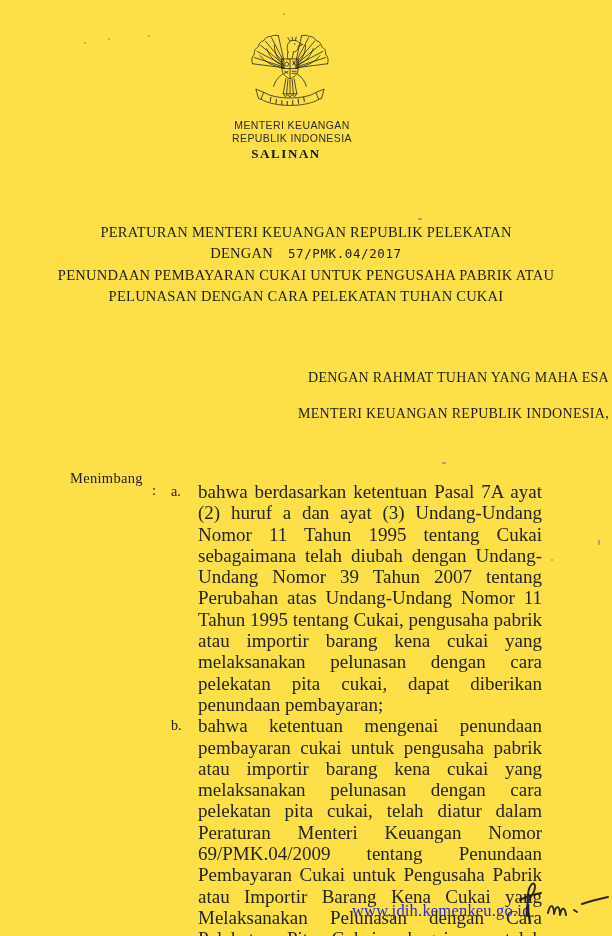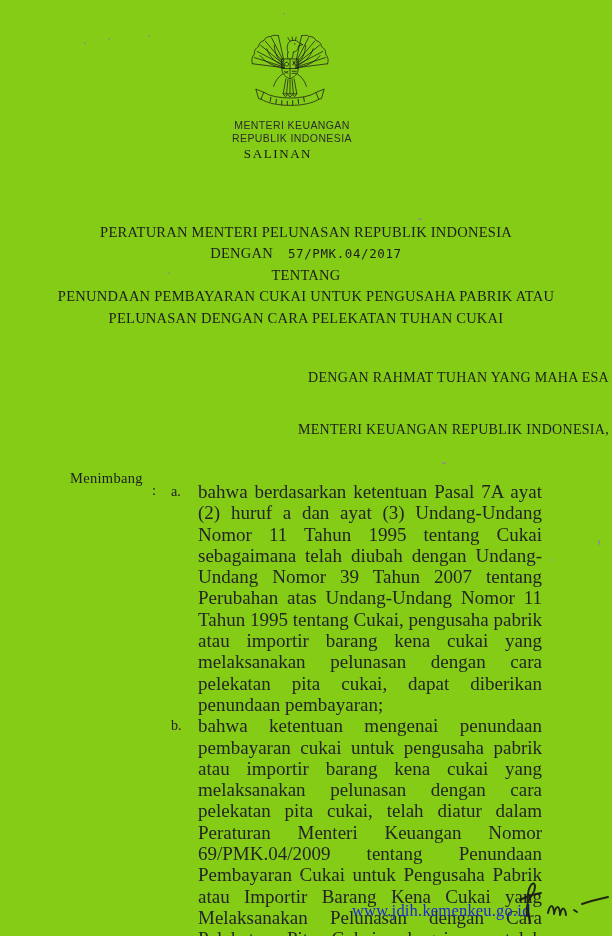--- a/index.html
+++ b/index.html
@@ -1,57 +1,57 @@
 <!DOCTYPE html>
 <html><head>
 <meta charset="utf-8">
 <style>
   html,body { margin:0; padding:0; background:#e8e8e8; }
   .page {
     position:relative;
     width:612px; height:936px;
     margin:0 auto;
-    background:#84cc16;
+    background:#fde047;
     font-family:"Liberation Serif", serif;
     color:#1e1e1e;
     overflow:hidden;
   }
   
   .emblem { position:absolute; left:249px; top:34px; width:82px; height:80px; }
   .ministry {
     position:absolute; left:142px; top:119px; width:300px;
     text-align:center;
     font-family:"Liberation Sans", sans-serif;
     font-size:10.5px; line-height:12.5px; letter-spacing:0.4px;
     color:#2c2c2c;
   }
   .salinan {
-    position:absolute; left:128px; top:146px; width:300px;
-    text-align:center; font-weight:normal;
+    position:absolute; left:136px; top:146px; width:300px;
+    text-align:center; font-weight:bold;
     font-size:13px; letter-spacing:1.6px;
     color:#161616;
   }
   
   .title-block {
     position:absolute; left:3px; top:222px; width:606px;
     text-align:center;
     font-size:14.5px; line-height:21.4px; letter-spacing:0.25px;
     color:#1d1d1d;
   }
   .nomor-value {
     font-family:"DejaVu Sans Mono", monospace;
     font-size:12.5px; letter-spacing:0.6px;
     margin-left:15px;
   }
   .invocation, .issuer {
     position:absolute; left:3px; width:606px; text-align:right;
     font-size:14px; letter-spacing:0.3px; color:#1d1d1d;
   }
   .invocation { top:370px; }
-  .issuer     { top:422px; }
+  .issuer     { top:406px; }
   
   .menimbang-label {
     position:absolute; left:70px; top:470px;
     font-size:14.5px; letter-spacing:0.3px;
   }
   .menimbang-colon {
     position:absolute; left:152px; top:482px;
     font-size:14.5px;
   }
   .items { position:absolute; left:171px; top:481px; width:371px; }
@@ -120,25 +120,24 @@
   </svg>
 
   <div class="ministry">
     <div>MENTERI KEUANGAN</div>
     <div>REPUBLIK INDONESIA</div>
   </div>
 
   <div class="salinan">SALINAN</div>
 
   <div class="title-block">
-    <div>PERATURAN MENTERI PELUNASAN REPUBLIK INDONESIA</div>
+    <div>PERATURAN MENTERI KEUANGAN REPUBLIK PELEKATAN</div>
     <div>
       <span>DENGAN</span><span class="nomor-value">57/PMK.04/2017</span>
     </div>
-    <div>TENTANG</div>
     <div>PENUNDAAN PEMBAYARAN CUKAI UNTUK PENGUSAHA PABRIK ATAU</div>
     <div>PELUNASAN DENGAN CARA PELEKATAN TUHAN CUKAI</div>
   </div>
 
   <div class="invocation">DENGAN RAHMAT TUHAN YANG MAHA ESA</div>
   <div class="issuer">MENTERI KEUANGAN REPUBLIK INDONESIA,</div>
 
   <div class="menimbang-label">Menimbang</div>
   <div class="menimbang-colon">:</div>
 

